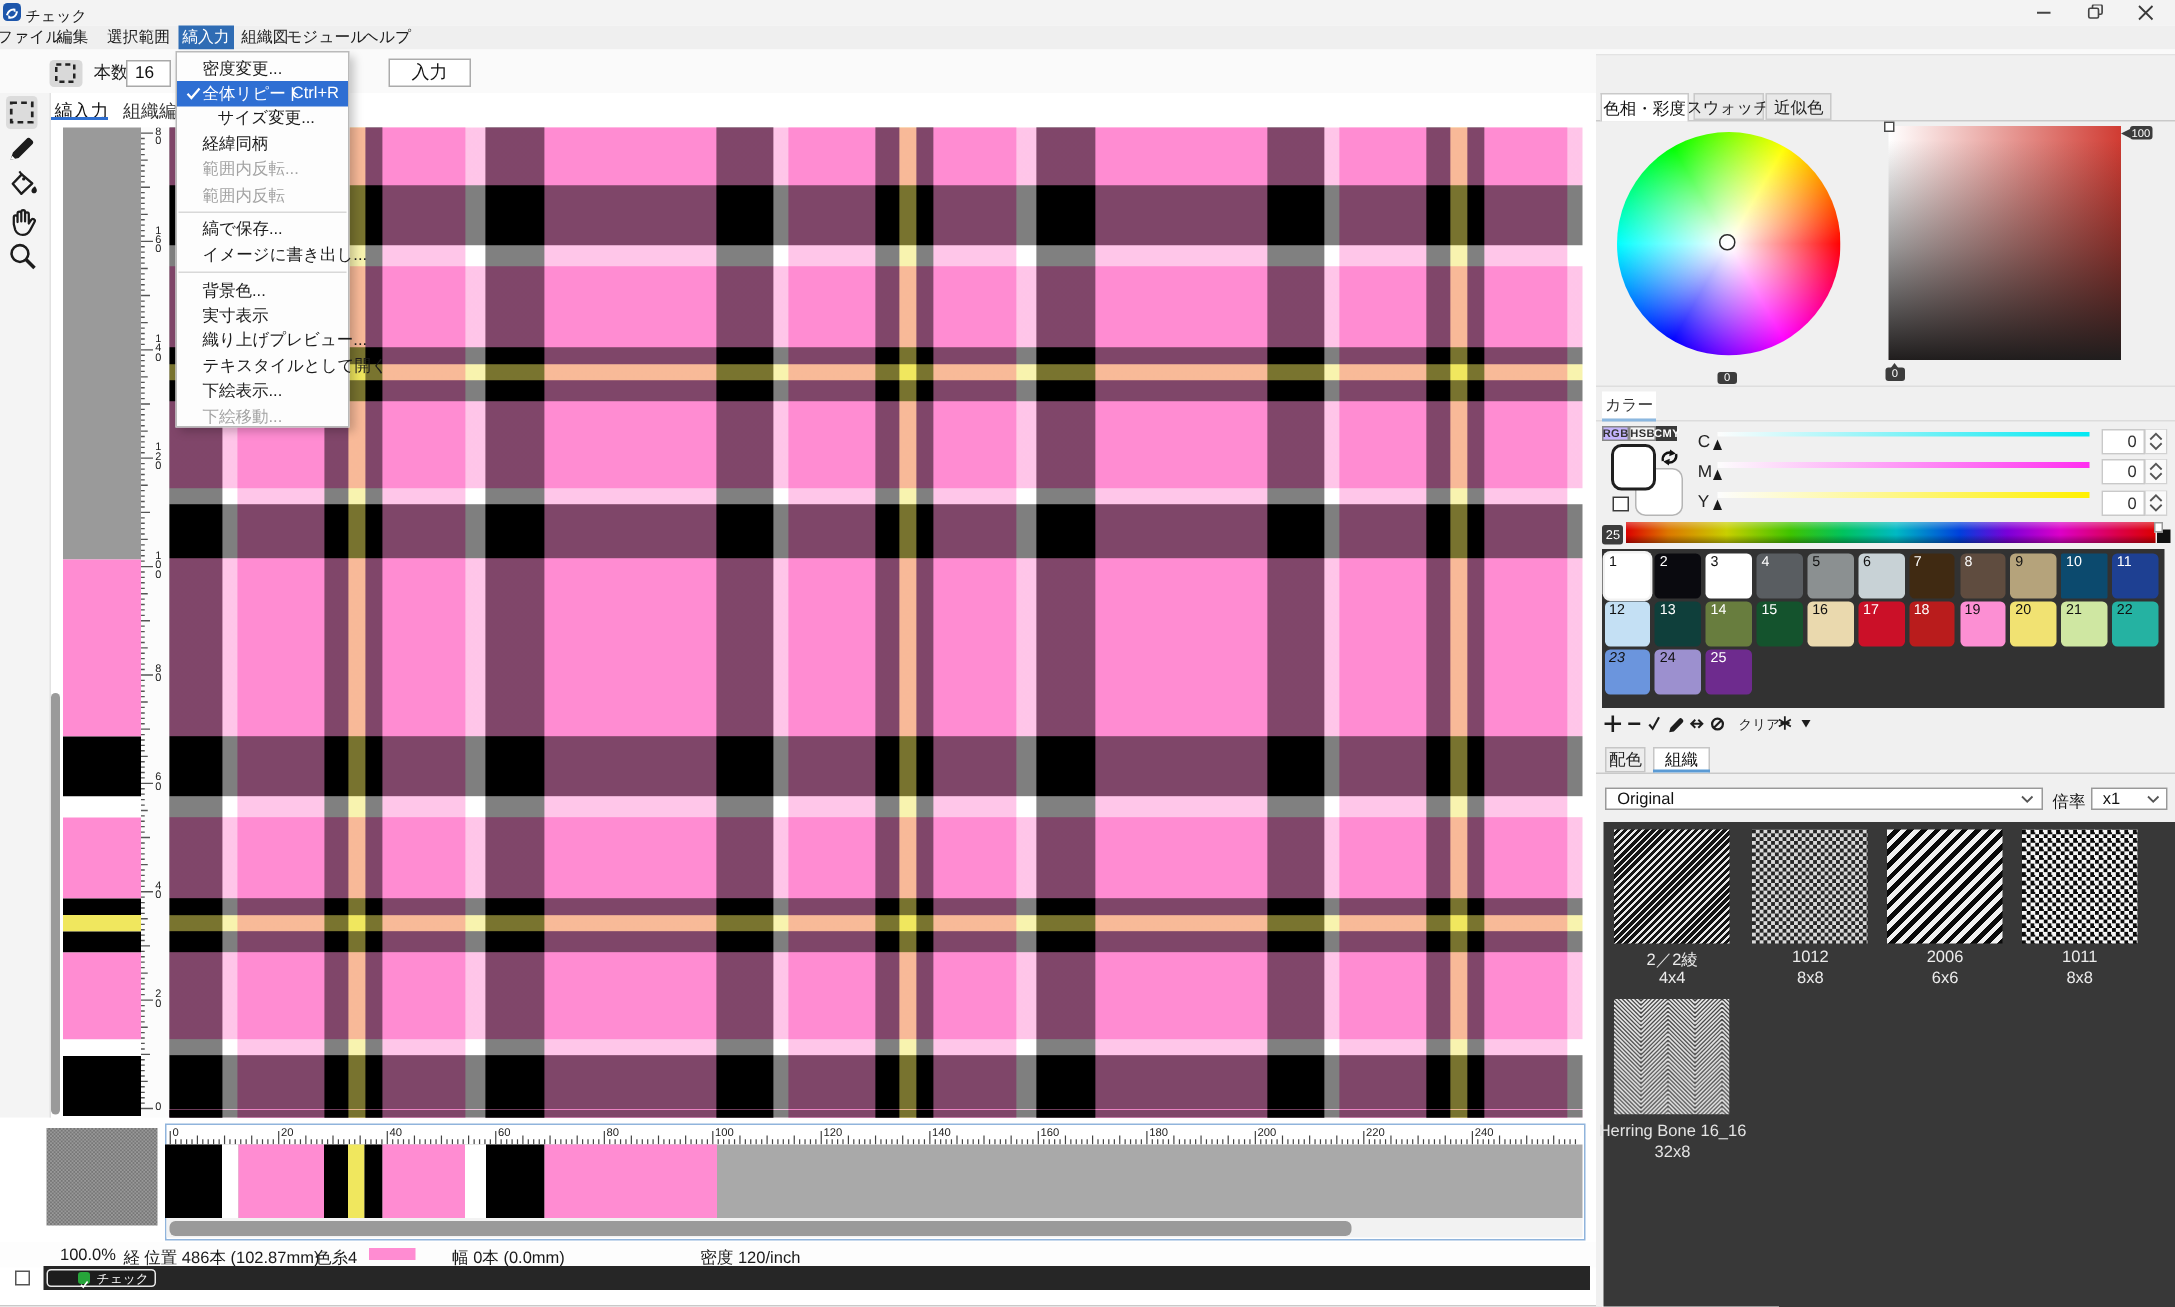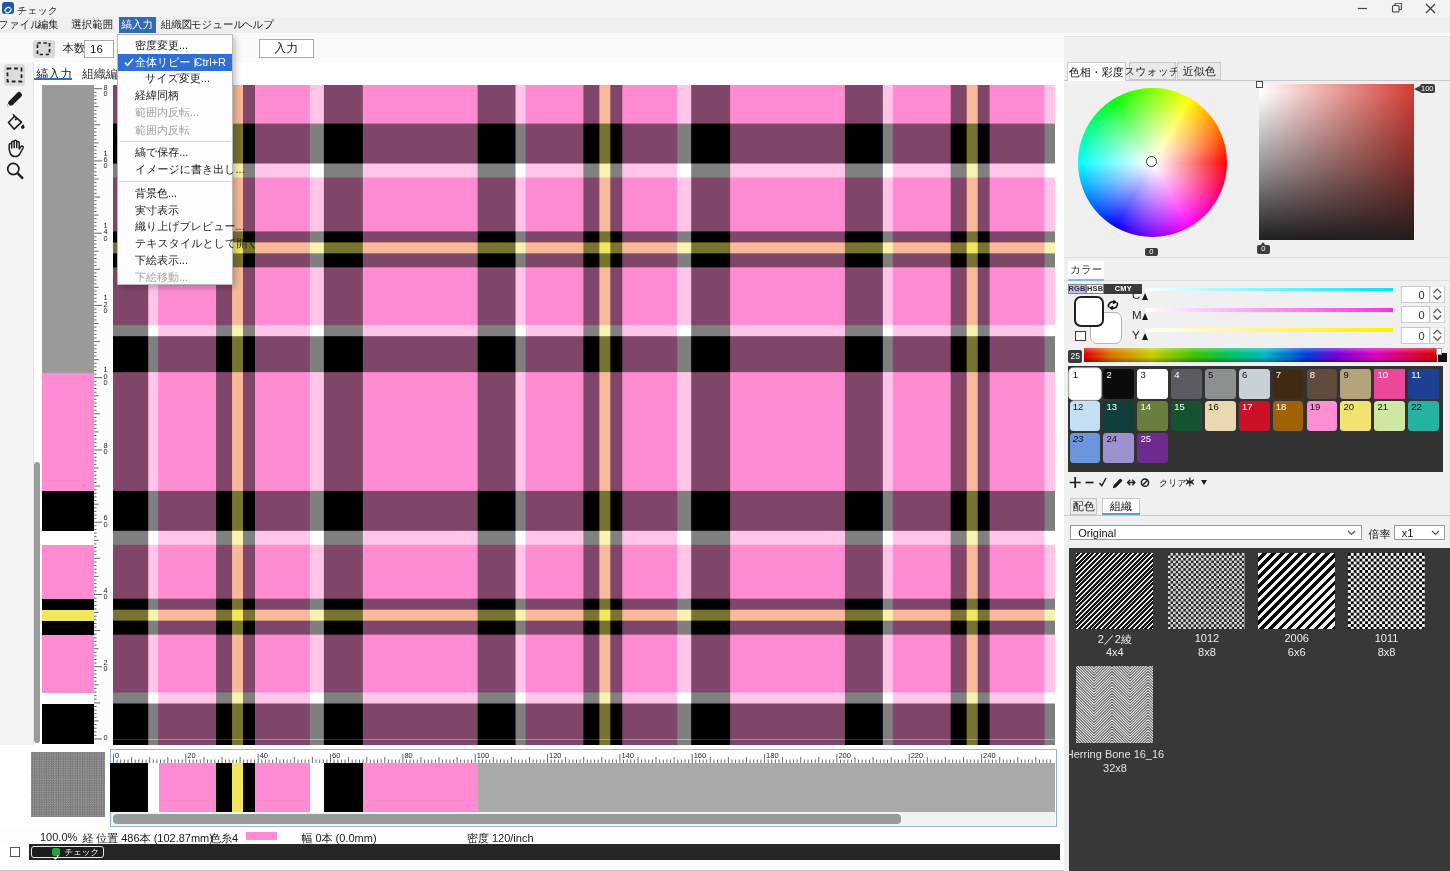--- a/index.html
+++ b/index.html
@@ -659,21 +659,21 @@
 <div class="abs" style="left:1419.5px;top:84px;width:15.5px;height:9px;background:#3c3c3c;border-radius:2px;color:#fff;font-size:7.5px;text-align:center;line-height:9px">100</div>
 <div class="abs" style="left:1414px;top:85.7px;width:0;height:0;border-right:6px solid #3c3c3c;border-top:3px solid transparent;border-bottom:3px solid transparent"></div>
 <div class="abs" style="left:1256.5px;top:245.3px;width:13.5px;height:8.6px;background:#3c3c3c;border-radius:2px;color:#fff;font-size:7.5px;text-align:center;line-height:8.6px">0</div>
 <div class="abs" style="left:1260.2px;top:241.6px;width:0;height:0;border-bottom:4px solid #3c3c3c;border-left:3px solid transparent;border-right:3px solid transparent"></div>
 <div class="abs" style="left:1064px;top:256.6px;width:386px;height:1px;background:#dedede"></div>
 <div class="abs" style="left:1064px;top:280.2px;width:386px;height:1px;background:#dcdcdc"></div>
 <div class="abs" style="left:1067.9px;top:261.2px;width:36.6px;height:17.8px;background:#fff;font-size:10.5px;color:#333;display:flex;align-items:center;justify-content:center">カラー</div>
 <div class="abs" style="left:1067.9px;top:279.1px;width:36.6px;height:1.8px;background:#8cb8e0"></div>
 <div class="abs" style="left:1068.3px;top:283.9px;width:17.6px;height:9.8px;background:#c4b5fd;color:#333;border:1px solid #888;font-size:7.4px;font-weight:bold;display:flex;align-items:center;justify-content:center;letter-spacing:.3px">RGB</div>
 <div class="abs" style="left:1086.2px;top:283.9px;width:17.9px;height:9.8px;background:#f3f3f3;color:#333;border:1px solid #888;font-size:7.4px;font-weight:bold;display:flex;align-items:center;justify-content:center;letter-spacing:.3px">HSB</div>
-<div class="abs" style="left:1104.4px;top:283.9px;width:38px;height:9.8px;background:#3a3a3a;color:#fff;border:1px solid #3a3a3a;font-size:7.4px;font-weight:bold;display:flex;align-items:center;justify-content:center;letter-spacing:.3px">CMY</div>
+<div class="abs" style="left:1104.4px;top:283.9px;width:14px;height:9.8px;background:#3a3a3a;color:#fff;border:1px solid #3a3a3a;font-size:7.4px;font-weight:bold;display:flex;align-items:center;justify-content:center;letter-spacing:.3px">CMY</div>
 <div class="abs" style="left:1090px;top:312.2px;width:31.5px;height:31.5px;background:#fff;border:1.2px solid #b5b5b5;border-radius:7px"></div>
 <div class="abs" style="left:1073.7px;top:296.4px;width:30.5px;height:31px;background:#fff;border:2.8px solid #1f1f1f;border-radius:7px"></div>
 <div class="abs" style="left:1074.8px;top:330.9px;width:11.4px;height:10px;background:#fff;border:1.7px solid #3a3a3a"></div>
 <svg class="abs" style="left:1106px;top:298.5px" width="14" height="12">
     <path d="M2.6 8.4 C1.8 4.6 4.8 2.2 8.2 2.8" fill="none" stroke="#111" stroke-width="1.6"></path>
     <path d="M7.4 0.6 l3.8 2.8 -4.4 1.8 z" fill="#111"></path>
     <path d="M11.4 3.6 C12.2 7.4 9.2 9.8 5.8 9.2" fill="none" stroke="#111" stroke-width="1.6"></path>
     <path d="M6.6 11.4 l-3.8 -2.8 4.4 -1.8 z" fill="#111"></path>
   </svg>
 <div class="abs" style="left:1131.9px;top:288.9px;font-size:11.5px;color:#222">C</div>
@@ -725,21 +725,21 @@
     </div>
     <div style="position:absolute;left:204.5px;top:2.3px;width:30.6px;height:30.5px;border-radius:3.5px;background:#402a12;">
       <span style="position:absolute;left:3px;top:0.5px;font-size:9.5px;color:#fff">7</span>
     </div>
     <div style="position:absolute;left:238.4px;top:2.3px;width:30.6px;height:30.5px;border-radius:3.5px;background:#5f4c3f;">
       <span style="position:absolute;left:3px;top:0.5px;font-size:9.5px;color:#fff">8</span>
     </div>
     <div style="position:absolute;left:272.2px;top:2.3px;width:30.6px;height:30.5px;border-radius:3.5px;background:#b5a37b;">
       <span style="position:absolute;left:3px;top:0.5px;font-size:9.5px;color:#111">9</span>
     </div>
-    <div style="position:absolute;left:306.1px;top:2.3px;width:30.6px;height:30.5px;border-radius:1px;background:#ec4899;">
+    <div style="position:absolute;left:306.1px;top:2.3px;width:30.6px;height:30.5px;border-radius:1px;background:#0c4a6e;">
       <span style="position:absolute;left:3px;top:0.5px;font-size:9.5px;color:#fff">10</span>
     </div>
     <div style="position:absolute;left:339.9px;top:2.3px;width:30.6px;height:30.5px;border-radius:3.5px;background:#1e4092;">
       <span style="position:absolute;left:3px;top:0.5px;font-size:9.5px;color:#fff">11</span>
     </div>
     <div style="position:absolute;left:1.4px;top:34.5px;width:30.6px;height:30.5px;border-radius:3.5px;background:#c4e0f4;">
       <span style="position:absolute;left:3px;top:0.5px;font-size:9.5px;color:#111">12</span>
     </div>
     <div style="position:absolute;left:35.2px;top:34.5px;width:30.6px;height:30.5px;border-radius:3.5px;background:#0f3f3b;">
       <span style="position:absolute;left:3px;top:0.5px;font-size:9.5px;color:#fff">13</span>
@@ -749,21 +749,21 @@
     </div>
     <div style="position:absolute;left:103.0px;top:34.5px;width:30.6px;height:30.5px;border-radius:3.5px;background:#14532d;">
       <span style="position:absolute;left:3px;top:0.5px;font-size:9.5px;color:#fff">15</span>
     </div>
     <div style="position:absolute;left:136.8px;top:34.5px;width:30.6px;height:30.5px;border-radius:3.5px;background:#ead9ae;">
       <span style="position:absolute;left:3px;top:0.5px;font-size:9.5px;color:#111">16</span>
     </div>
     <div style="position:absolute;left:170.7px;top:34.5px;width:30.6px;height:30.5px;border-radius:3.5px;background:#cb1028;">
       <span style="position:absolute;left:3px;top:0.5px;font-size:9.5px;color:#fff">17</span>
     </div>
-    <div style="position:absolute;left:204.5px;top:34.5px;width:30.6px;height:30.5px;border-radius:3.5px;background:#a16207;">
+    <div style="position:absolute;left:204.5px;top:34.5px;width:30.6px;height:30.5px;border-radius:3.5px;background:#b91c1c;">
       <span style="position:absolute;left:3px;top:0.5px;font-size:9.5px;color:#fff">18</span>
     </div>
     <div style="position:absolute;left:238.4px;top:34.5px;width:30.6px;height:30.5px;border-radius:3.5px;background:#fc8fd3;">
       <span style="position:absolute;left:3px;top:0.5px;font-size:9.5px;color:#111">19</span>
     </div>
     <div style="position:absolute;left:272.2px;top:34.5px;width:30.6px;height:30.5px;border-radius:3.5px;background:#f1e272;">
       <span style="position:absolute;left:3px;top:0.5px;font-size:9.5px;color:#111">20</span>
     </div>
     <div style="position:absolute;left:306.1px;top:34.5px;width:30.6px;height:30.5px;border-radius:3.5px;background:#cfe7a2;">
       <span style="position:absolute;left:3px;top:0.5px;font-size:9.5px;color:#111">21</span>

